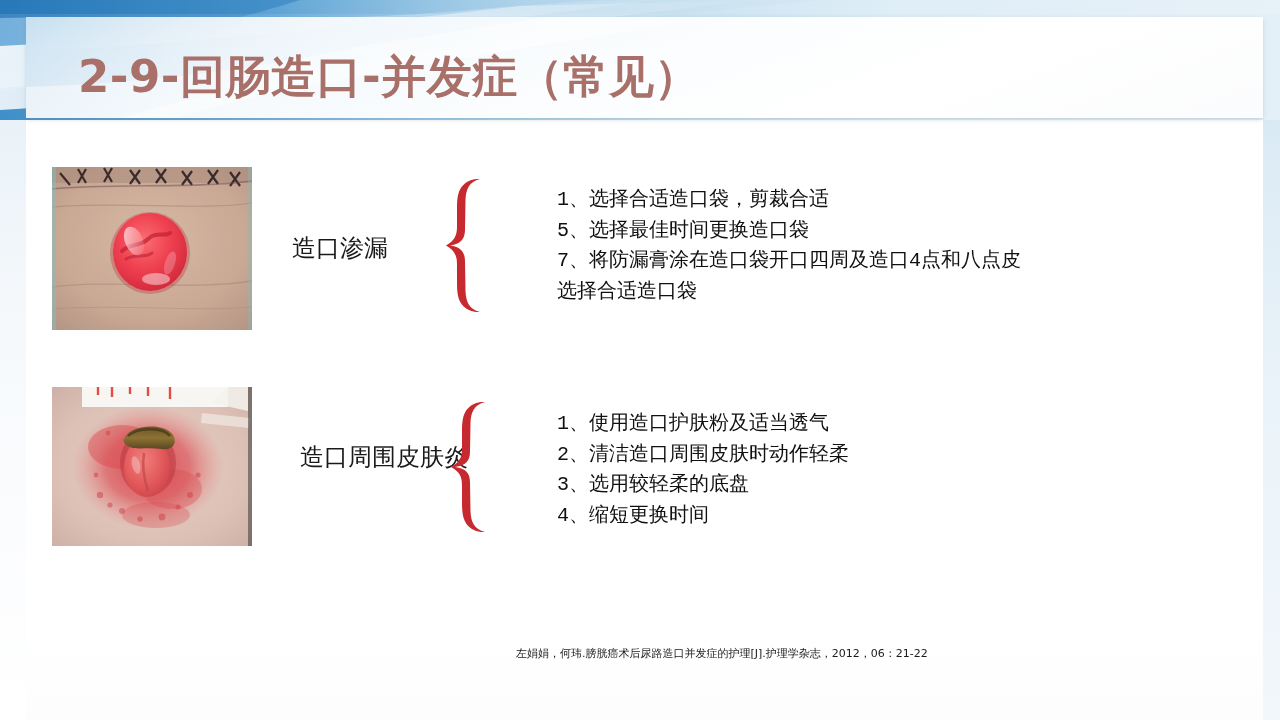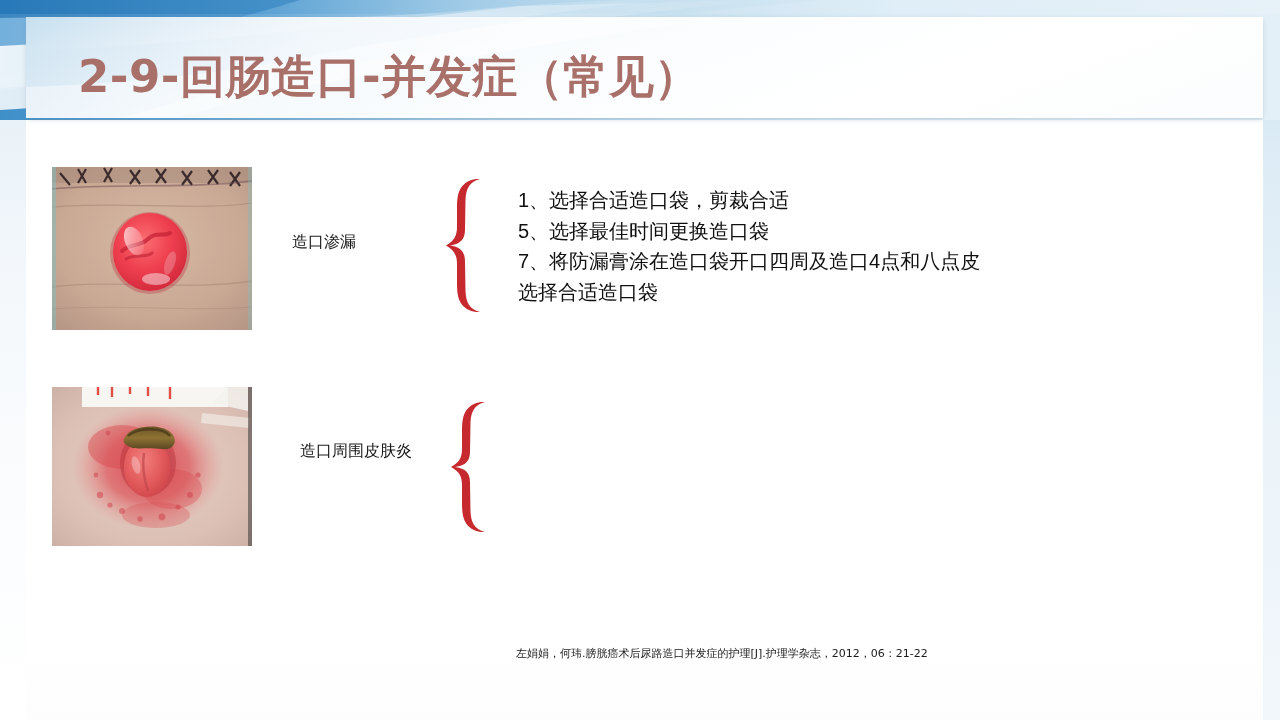--- a/index.html
+++ b/index.html
@@ -49,38 +49,39 @@
 
   
   .photo{position:absolute;overflow:hidden;background:#b9a79a;}
   .photo svg{display:block;}
 
   .photo1{left:52px;top:167px;width:200px;height:163px;}
   .photo2{left:52px;top:387px;width:200px;height:159px;}
 
   
   .caption{
-    position:absolute;font-size:16px;color:#1a1a1a;white-space:nowrap;
+    position:absolute;font-size:24px;color:#1a1a1a;white-space:nowrap;
     font-family:"DejaVu Sans","Liberation Sans",sans-serif;
   }
   .caption1{left:292px;top:232px;}
   .caption2{left:272px;top:441px;margin-left:28px;}
 
   
   .brace{position:absolute;}
 
   .brace1{left:443px;top:176px;width:44px;height:139px;}
   .brace2{left:448px;top:399px;width:44px;height:136px;}
 
   
   .block{
     position:absolute;
     font-size:20px;line-height:30.5px;color:#101010;
-    font-family:Liberation Sans, sans-serif;
+    font-family:Liberation Mono, monospace;
     white-space:nowrap;
+    margin-left:39px;
   }
   .block1{left:518px;top:185px;}
   .block2{left:518px;top:409px;}
   .block .ln{display:block;}
 
   
   .footer{
     position:absolute;left:516px;top:646px;
     font-size:11px;color:#1a1a1a;white-space:nowrap;
     font-family:"DejaVu Sans","Liberation Sans",sans-serif;
@@ -266,16 +267,22 @@
   </div>
 
   <div class="caption caption2">造口周围皮肤炎</div>
 
   <div class="brace brace2">
     <svg width="44" height="136" viewBox="0 0 44 136">
       <path d="M37,3 C26,6 23,13 22.5,23.5 L22,53 C21.8,62 18,66.5 7,68 C18,69.5 21.8,74 22,83 L22.5,112.5 C23,123 26,130 37,133 C30,133.5 23,131 18.5,125 C14.5,119.5 14,112 14,103.5 L14,86 C14,77 11,72.5 3,68 C11,63.5 14,59 14,50 L14,32.5 C14,24 14.5,16.5 18.5,11 C23,5 30,2.5 37,3 Z" fill="#c62a2f"></path>
     </svg>
   </div>
 
+  <div class="block block2">
+    <span class="ln">1、使用造口护肤粉及适当透气</span>
+    <span class="ln">2、清洁造口周围皮肤时动作轻柔</span>
+    <span class="ln">3、选用较轻柔的底盘</span>
+    <span class="ln">4、缩短更换时间</span>
+  </div>
 
   <div class="footer">左娟娟，何玮.膀胱癌术后尿路造口并发症的护理[J].护理学杂志，2012，06：21-22</div>
 
 </div>
 
 </body></html>

